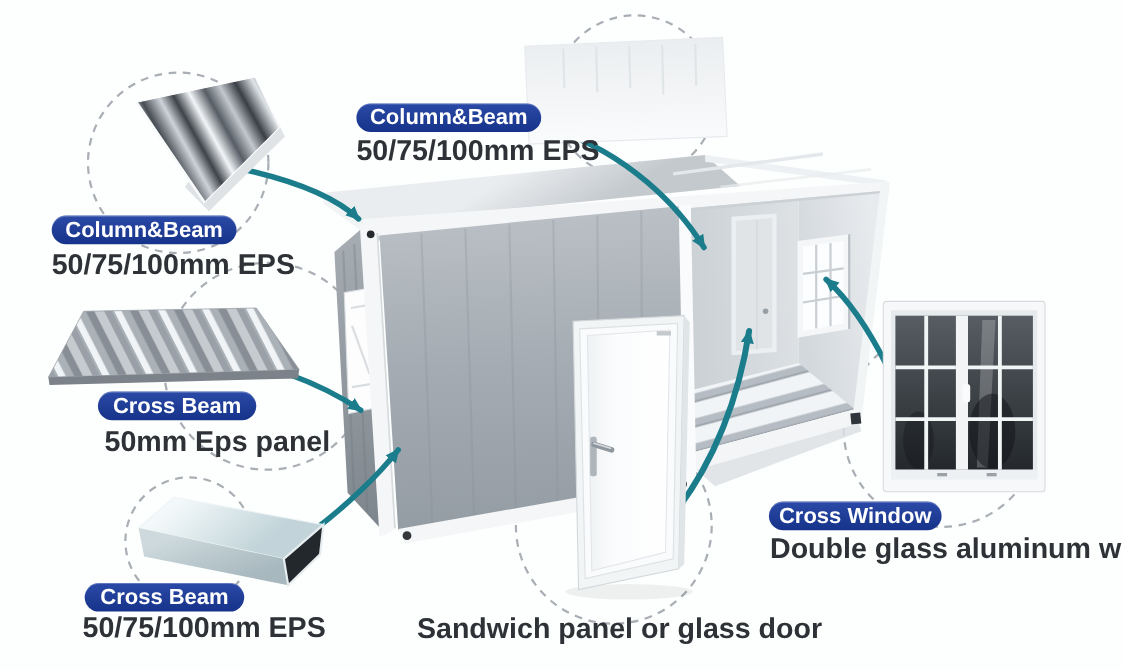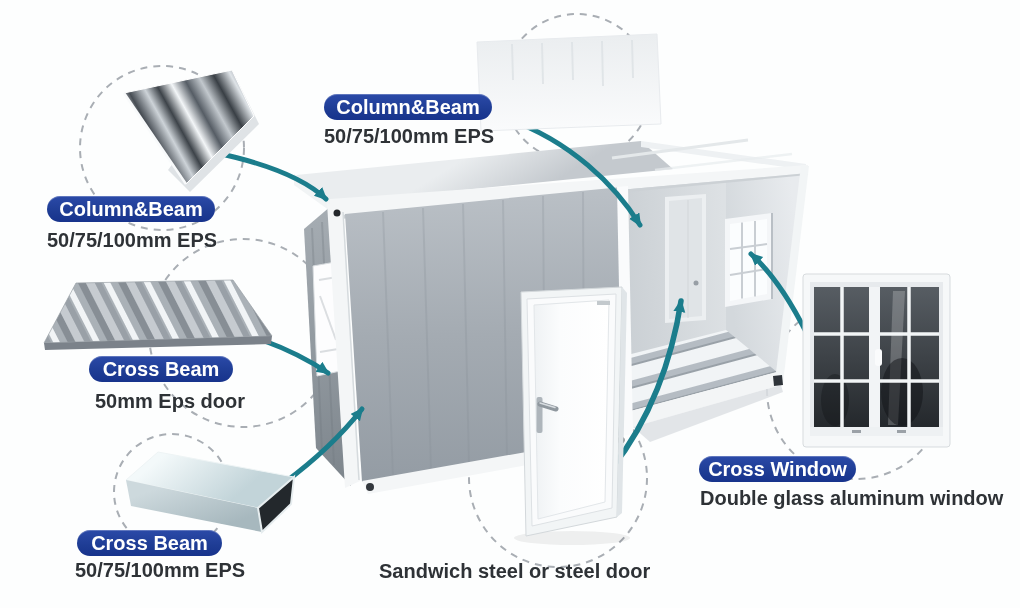--- a/index.html
+++ b/index.html
@@ -3,21 +3,21 @@
 <meta charset="utf-8">
 <style>
   html,body{margin:0;padding:0;background:#fdfefe;}
   .stage{position:relative;width:1020px;height:608px;background:#fdfefe;overflow:hidden;
          font-family:"Liberation Sans",sans-serif;}
   .art{position:absolute;left:0;top:0;width:1020px;height:608px;}
   .pill{position:absolute;height:26px;border-radius:14px;
         background:linear-gradient(180deg,#2b4aa8 0%,var(--pill-bg,#1e3c94) 60%,#17338c 100%);
         color:var(--pill-text,#ffffff);font-size:20px;line-height:26px;font-weight:600;
         text-align:center;white-space:nowrap;box-shadow:inset 0 1px 0 rgba(255,255,255,.25);}
-  .desc{position:absolute;font-size:20px;line-height:25px;font-weight:700;
+  .desc{position:absolute;font-size:26px;line-height:25px;font-weight:700;
         color:var(--desc-text,#2e3236);white-space:nowrap;}
 </style>
 </head>
 <body>
 
 <div class="stage">
 
 <svg class="art" viewBox="0 0 1020 608">
   <defs>
     <marker id="ah" markerUnits="userSpaceOnUse" markerWidth="16" markerHeight="14" refX="11" refY="6" orient="auto">
@@ -253,23 +253,23 @@
   </g>
 </svg>
 
 <div class="pill" style="left:47px;top:196px;width:168px">Column&amp;Beam</div>
 <div class="desc" style="left:47px;top:228px">50/75/100mm EPS</div>
 
 <div class="pill" style="left:324px;top:94px;width:168px">Column&amp;Beam</div>
 <div class="desc" style="left:324px;top:124px">50/75/100mm EPS</div>
 
 <div class="pill" style="left:89px;top:356px;width:144px">Cross Beam</div>
-<div class="desc" style="left:95px;top:389px">50mm Eps door</div>
+<div class="desc" style="left:95px;top:389px">50mm Eps panel</div>
 
 <div class="pill" style="left:77px;top:530px;width:145px">Cross Beam</div>
 <div class="desc" style="left:75px;top:558px">50/75/100mm EPS</div>
 
-<div class="desc" style="left:379px;top:559px">Sandwich steel or steel door</div>
+<div class="desc" style="left:379px;top:559px">Sandwich panel or glass door</div>
 
 <div class="pill" style="left:699px;top:456px;width:157px">Cross Window</div>
 <div class="desc" style="left:700px;top:486px">Double glass aluminum window</div>
 
 </div>
 
 </body></html>

